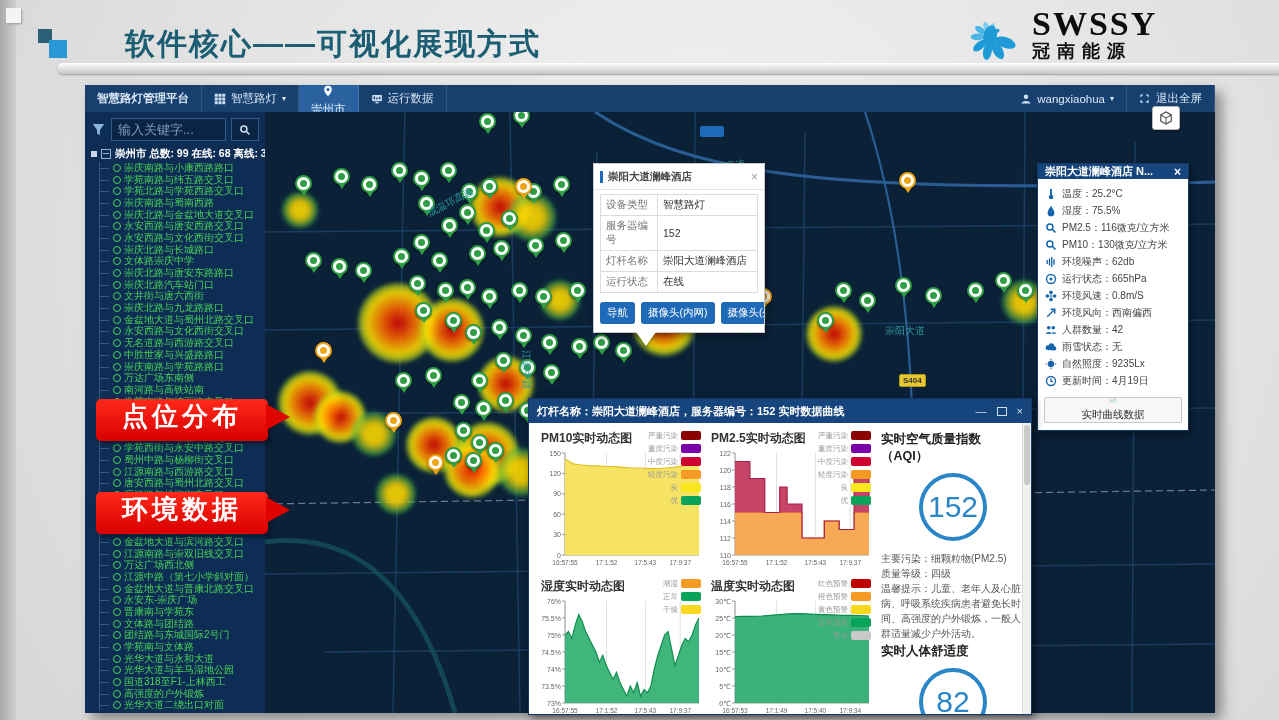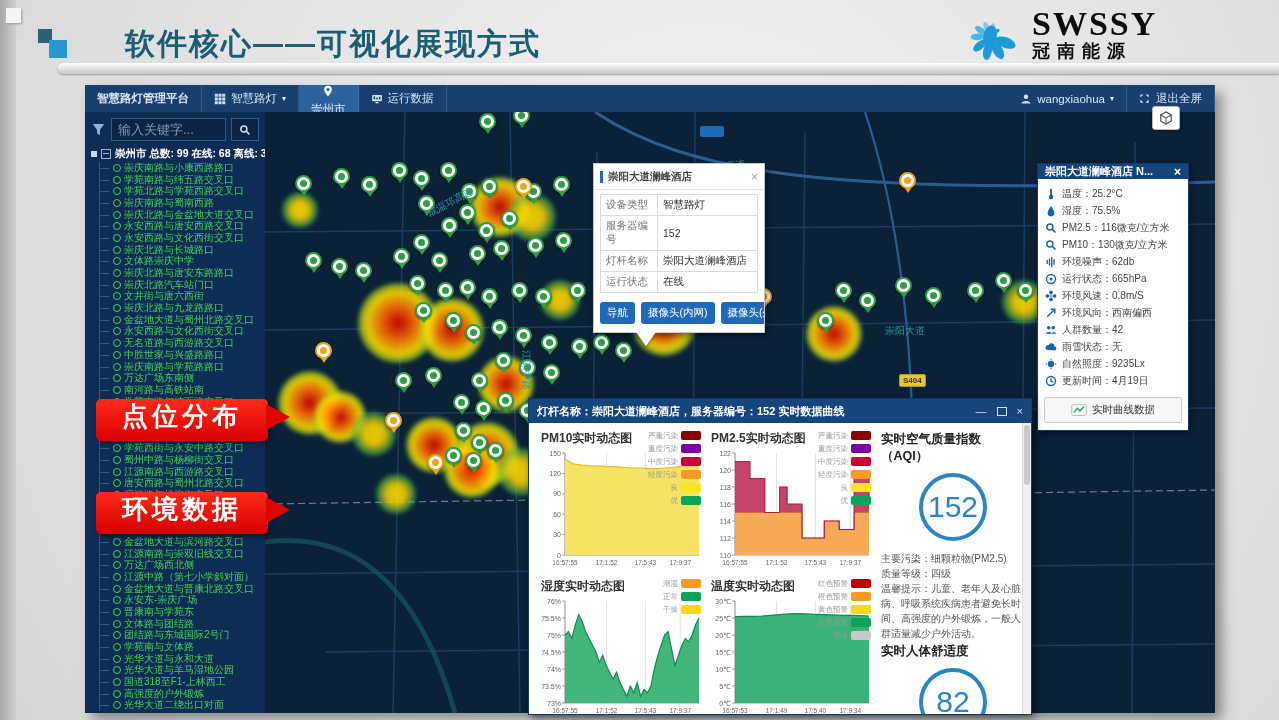--- a/index.html
+++ b/index.html
@@ -96,21 +96,21 @@
   
   .env-panel{position:absolute;left:1037px;top:163px;width:150px;background:#fff;z-index:40;
     border:1px solid #123a66;box-shadow:2px 3px 7px rgba(0,0,0,.45);}
   .env-head{height:15px;background:#16457e;color:#fff;font-size:11px;font-weight:bold;display:flex;
     align-items:center;padding:0 7px;}
   .env-head .t{flex:1;white-space:nowrap;overflow:hidden;}
   .env-body{padding:6px 7px 4px 7px;}
   .env-row{display:flex;align-items:center;gap:5px;height:17px;font-size:10px;color:#444;white-space:nowrap;}
   .env-ic{width:12px;height:12px;flex:none;}
   .env-btn{margin:4px 6px 7px 6px;height:24px;border:1px solid #c9c9c9;background:#f7f7f7;border-radius:2px;
-    display:flex;align-items:center;justify-content:center;gap:5px;font-size:10.5px;color:#333;cursor:pointer;}
+    display:flex;align-items:center;justify-content:center;gap:5px;font-size:10.5px;color:#333;cursor:pointer;flex-direction:column;}
   
   .chart-panel{position:absolute;left:528px;top:398px;width:502px;height:315px;background:#fff;z-index:45;
     border:1px solid #123a66;box-shadow:3px 3px 8px rgba(0,0,0,.5);display:flex;flex-direction:column;}
   .cp-head{height:24px;background:#16457e;color:#fff;display:flex;align-items:center;padding:0 8px;flex:none;}
   .cp-title{flex:1;font-size:11px;font-weight:bold;white-space:nowrap;overflow:hidden;}
   .cp-ctrl{display:flex;gap:10px;align-items:center;color:#cfe0f5;font-size:11px;}
   .cp-ctrl span{cursor:pointer;}
   .win-box{width:8px;height:7px;border:1px solid #cfe0f5;display:inline-block;}
   .cp-body{flex:1;display:flex;padding:4px 4px 0 6px;gap:4px;overflow:hidden;background:#fff;position:relative;}
   .charts-grid{display:grid;grid-template-columns:168px 168px;grid-auto-rows:146px;gap:2px;}

